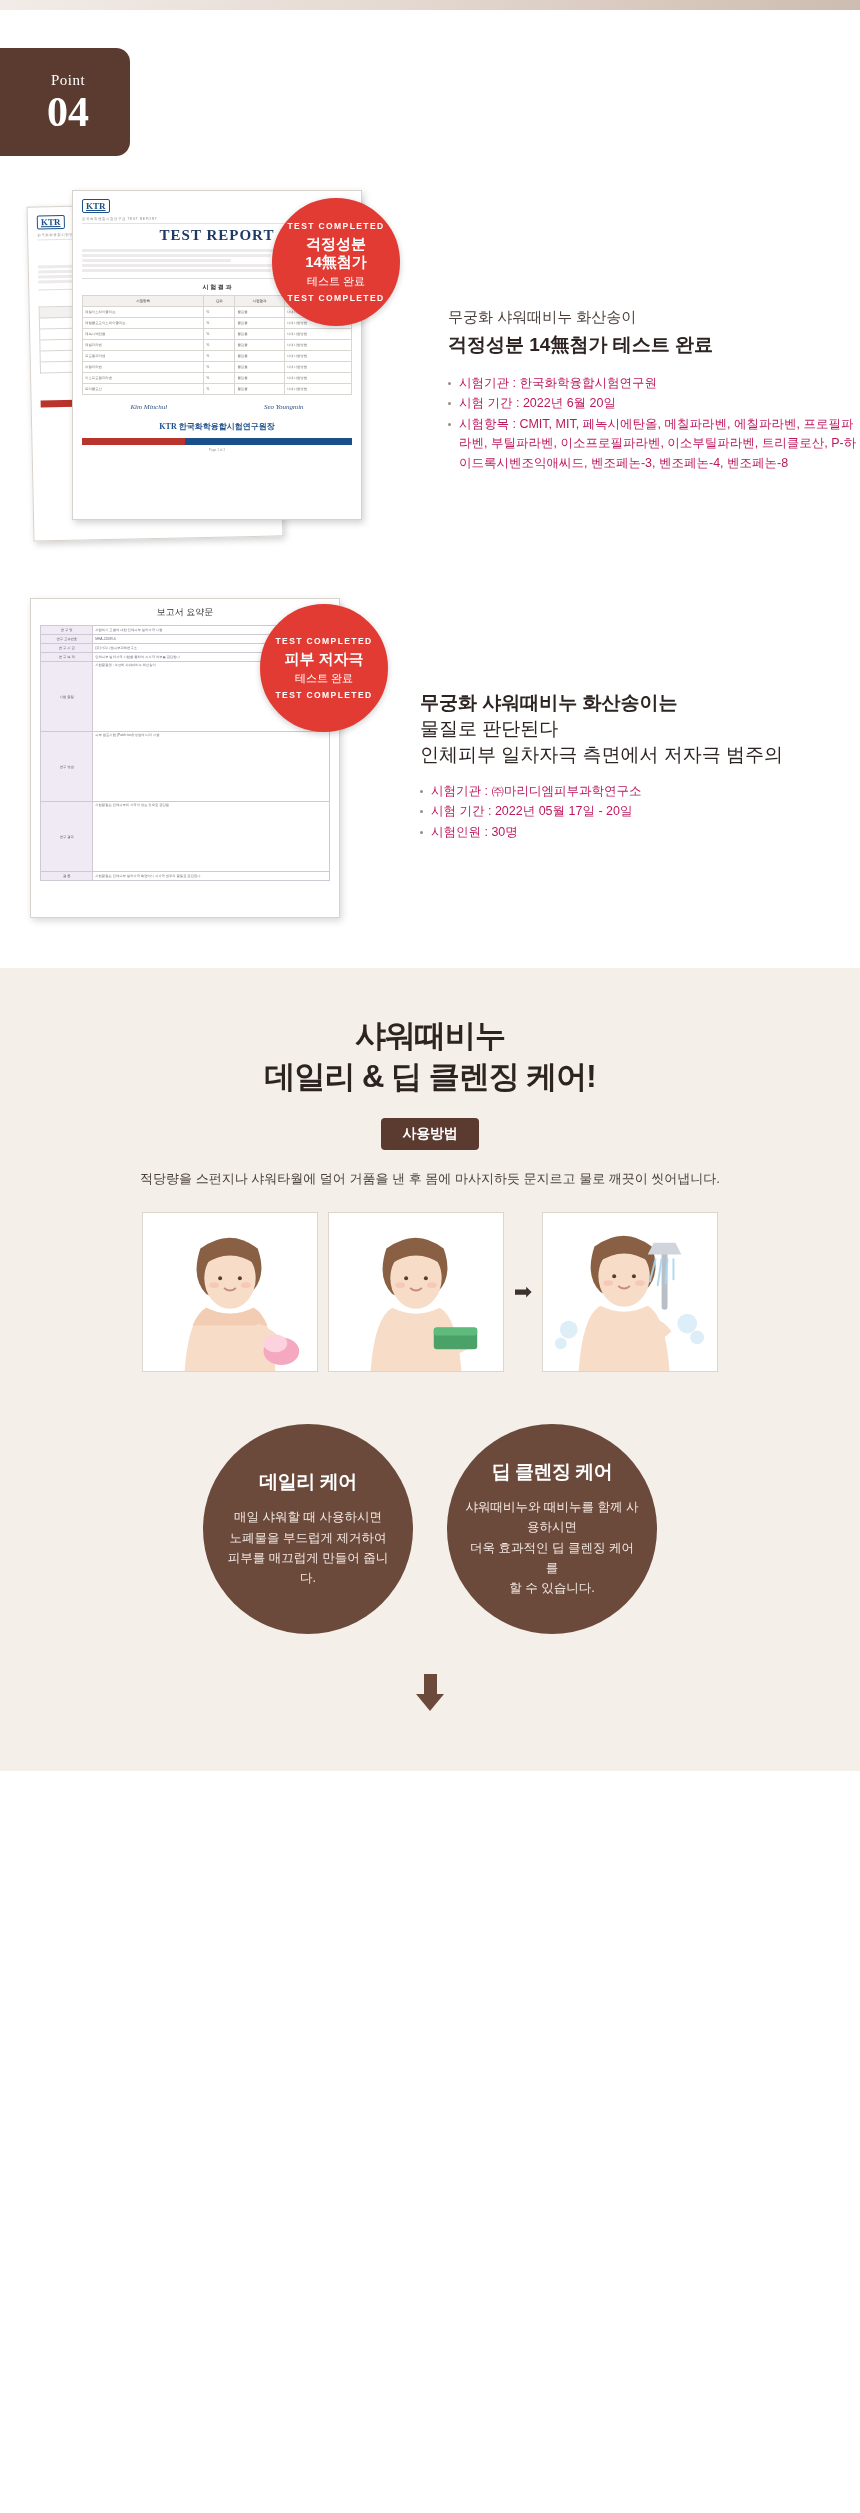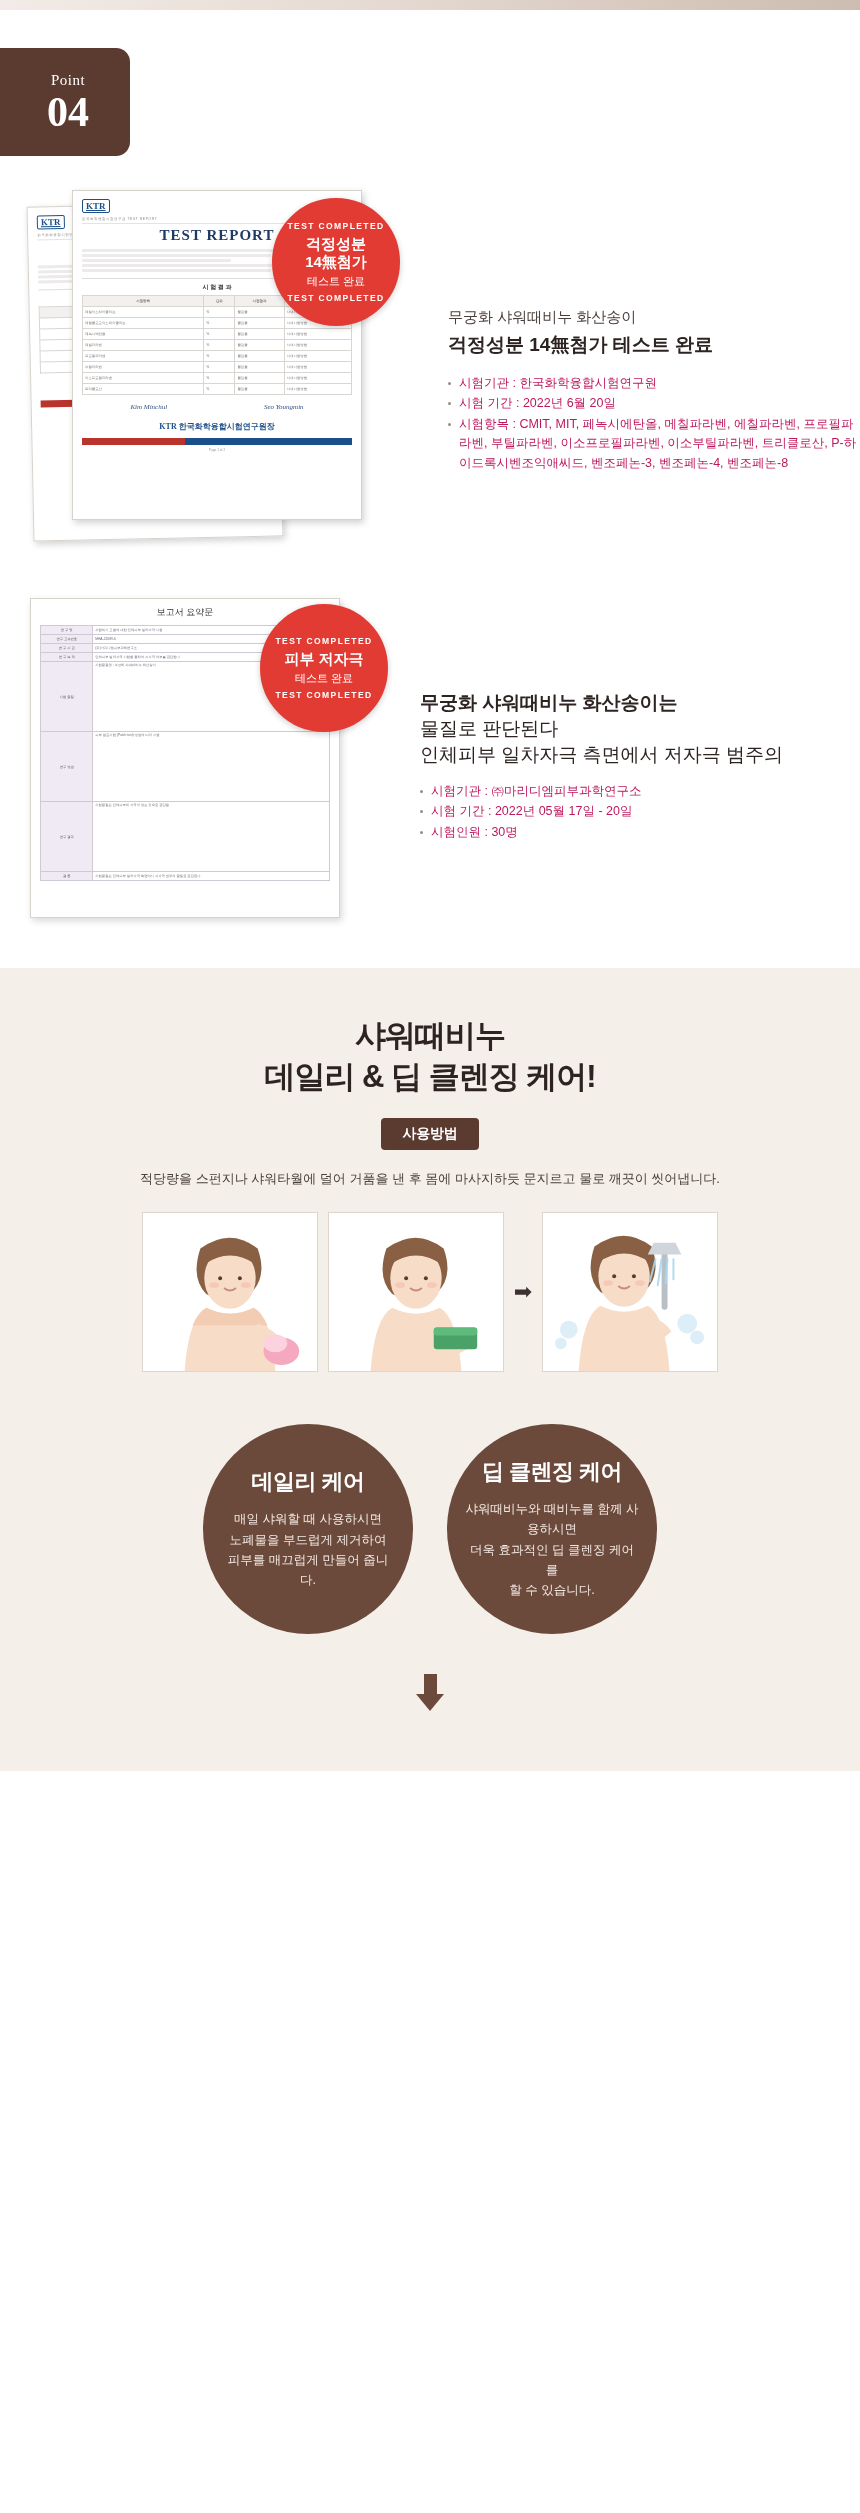--- a/index.html
+++ b/index.html
@@ -205,21 +205,21 @@
   
   .person { position: absolute; left: 0; top: 0; width: 100%; height: 100%; }
 
   .circles { display: flex; justify-content: center; gap: 34px; margin-top: 52px; }
   .circle {
     width: 210px; height: 210px; border-radius: 50%;
     background: #6b4a3c; color: #fff;
     display: flex; flex-direction: column; align-items: center; justify-content: center;
     padding: 0 18px; text-align: center;
   }
-  .circle h4 { margin: 0 0 12px; font-size: 22px; font-weight: bold; letter-spacing: -.5px; }
+  .circle h4 { margin: 0 0 12px; font-size: 19px; font-weight: bold; letter-spacing: -.5px; }
   .circle p { margin: 0; font-size: 12.5px; line-height: 1.62; color: #f3e9e3; }
 
   .down-arrow { margin-top: 40px; display: flex; justify-content: center; }
   .da-wrap { display:flex; flex-direction:column; align-items:center; }
   .da-stem { width: 13px; height: 20px; background:#6b4a3c; }
   .da-head {
     width: 0; height: 0; border-left: 14px solid transparent; border-right: 14px solid transparent;
     border-top: 17px solid #6b4a3c;
   }
 </style>

